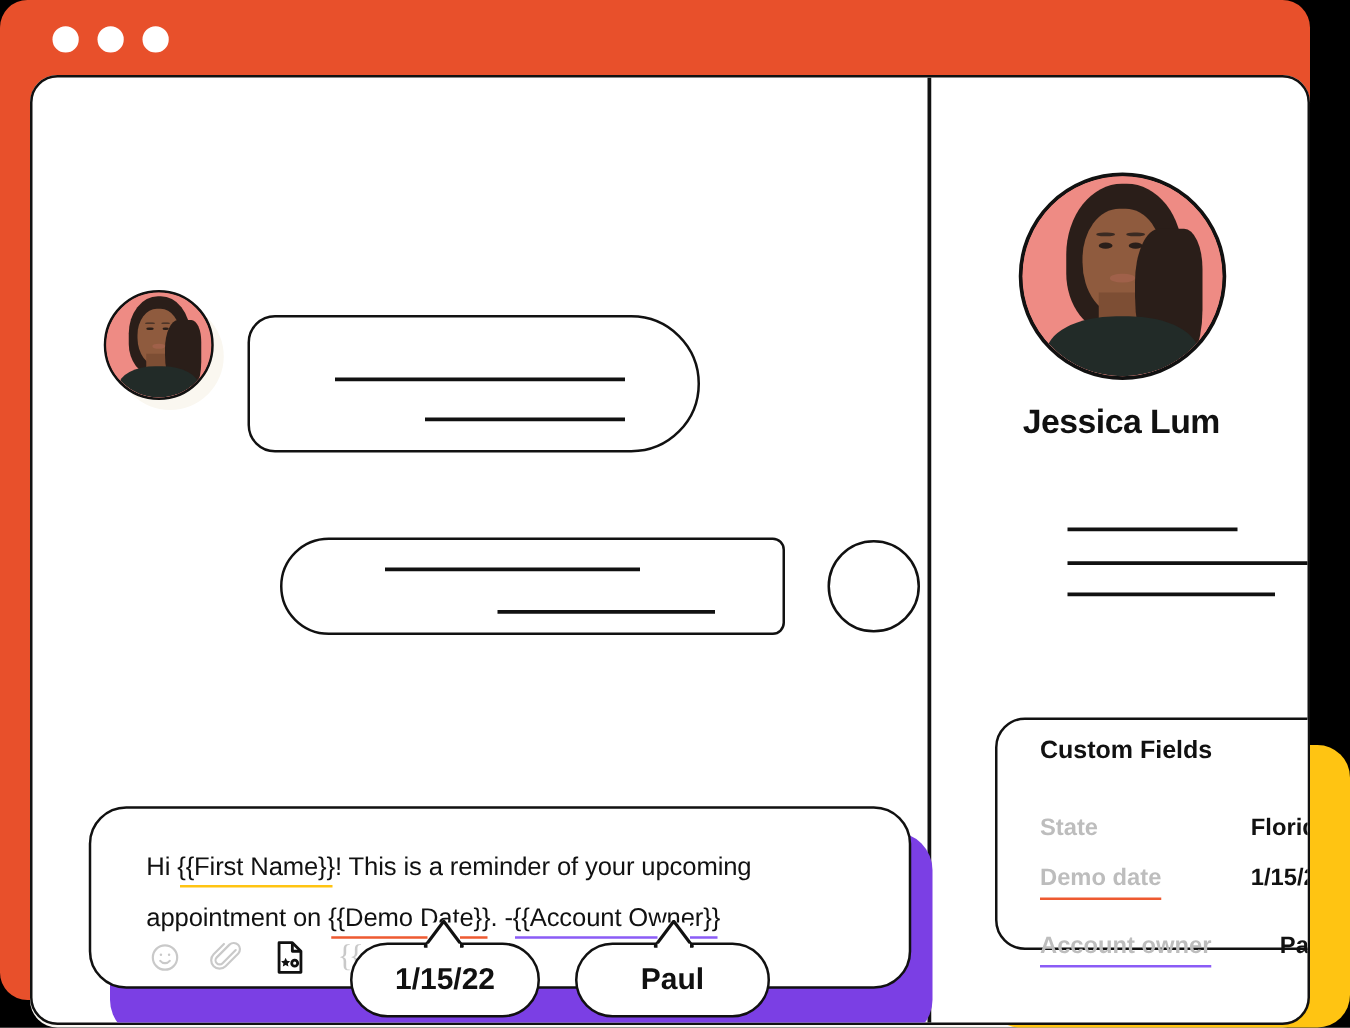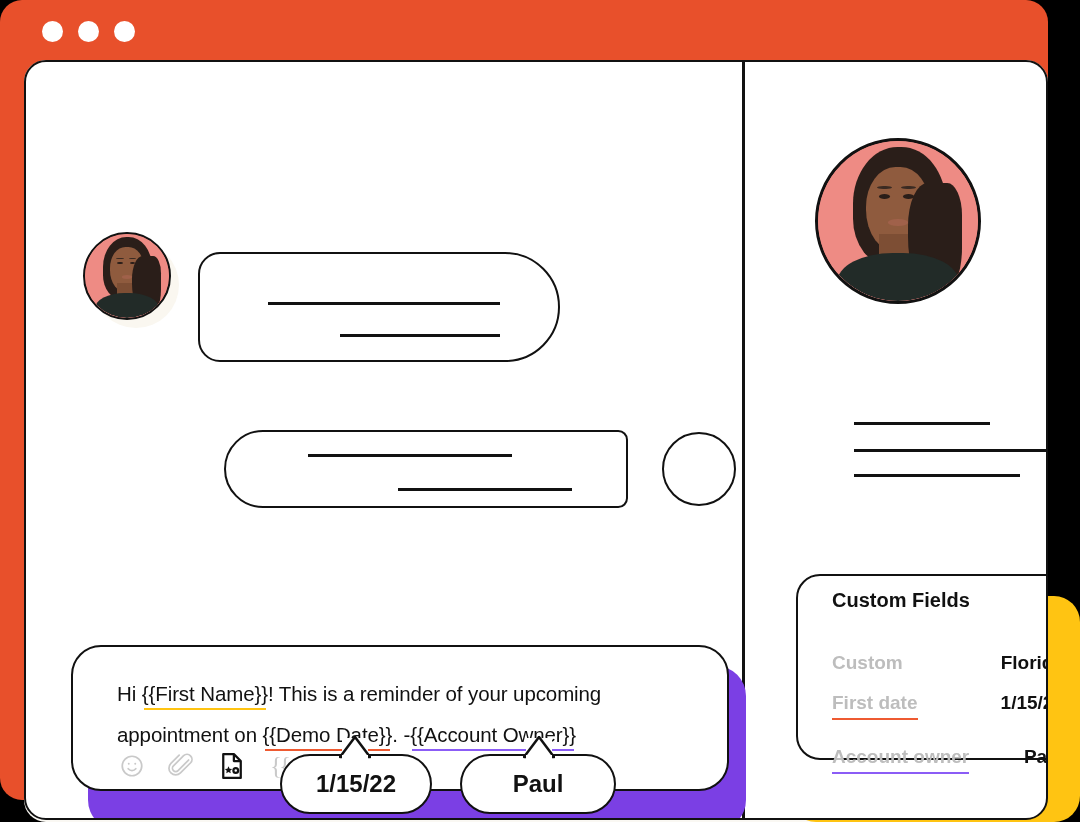--- a/index.html
+++ b/index.html
@@ -319,35 +319,36 @@
             <div class="ph-eyeL"></div>
               <div class="ph-eyeR"></div>
             <div class="ph-lip"></div>
               <div class="ph-neck"></div>
             <div class="ph-hair2"></div>
               <div class="ph-body"></div>
           </div>
         </div>
       </div>
 
+      <div class="pf-name">Jessica Lum</div>
 
       <span class="pf-line" style="left:110px; top:360px; width:136px;"></span>
       <span class="pf-line" style="left:110px; top:387px; width:206px;"></span>
       <span class="pf-line" style="left:110px; top:412px; width:166px;"></span>
 
       <div class="cf-card">
         <div class="cf-title">Custom Fields</div>
 
         <div class="cf-row" style="top:72px;">
-          <span class="cf-key">Custom</span>
+          <span class="cf-key">State</span>
           <span class="cf-val">Florida</span>
         </div>
 
         <div class="cf-row" style="top:112px;">
-          <span class="cf-key u o">First date</span>
+          <span class="cf-key u o">Demo date</span>
           <span class="cf-val">1/15/22</span>
         </div>
 
         <div class="cf-row" style="top:166px;">
           <span class="cf-key u p">Account owner</span>
           <span class="cf-val">Paul</span>
         </div>
       </div>
     </div>
 

